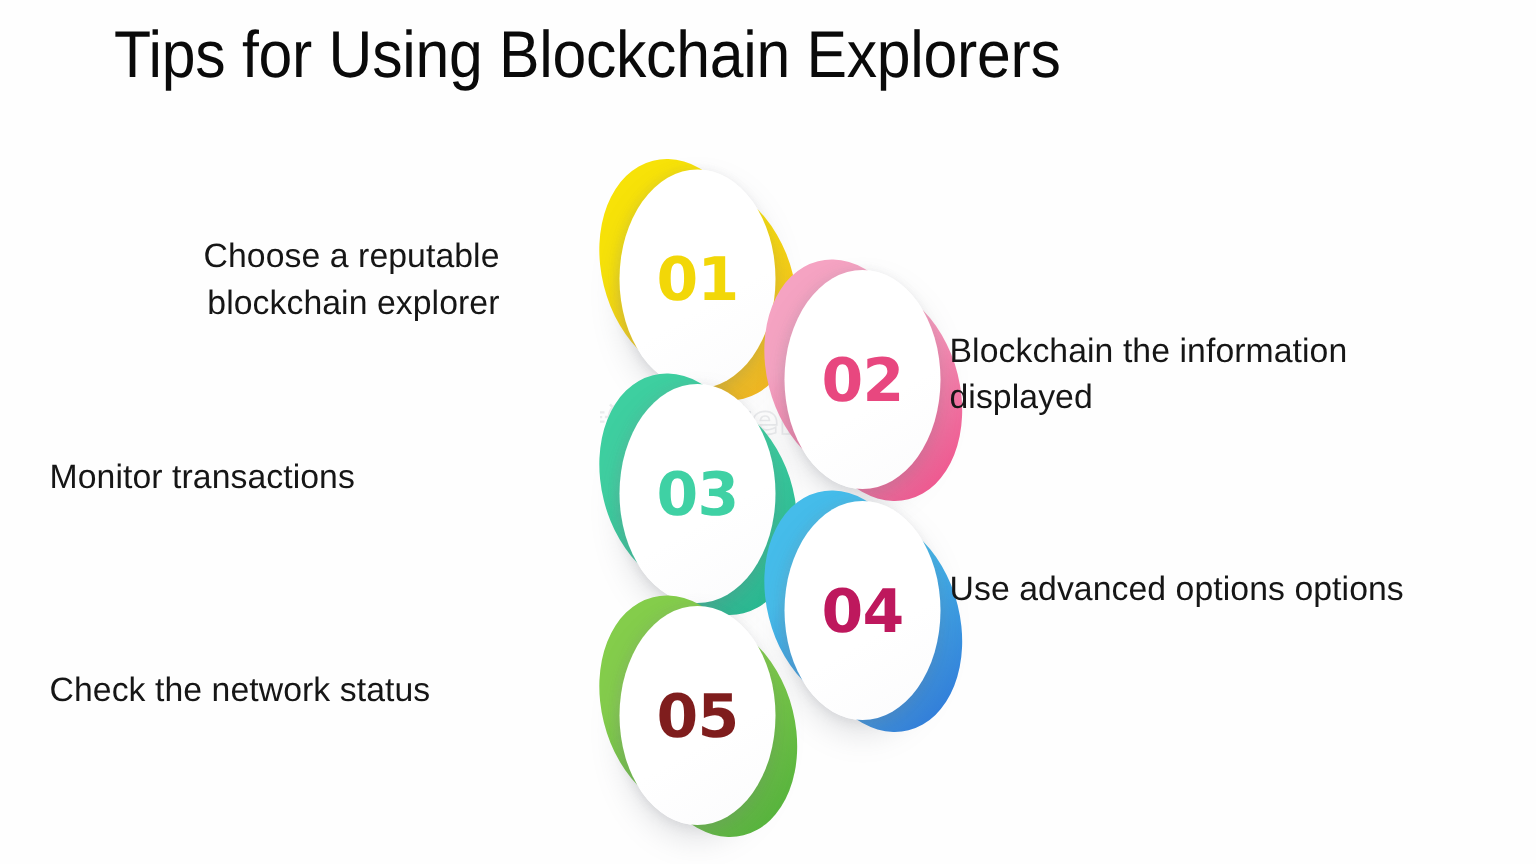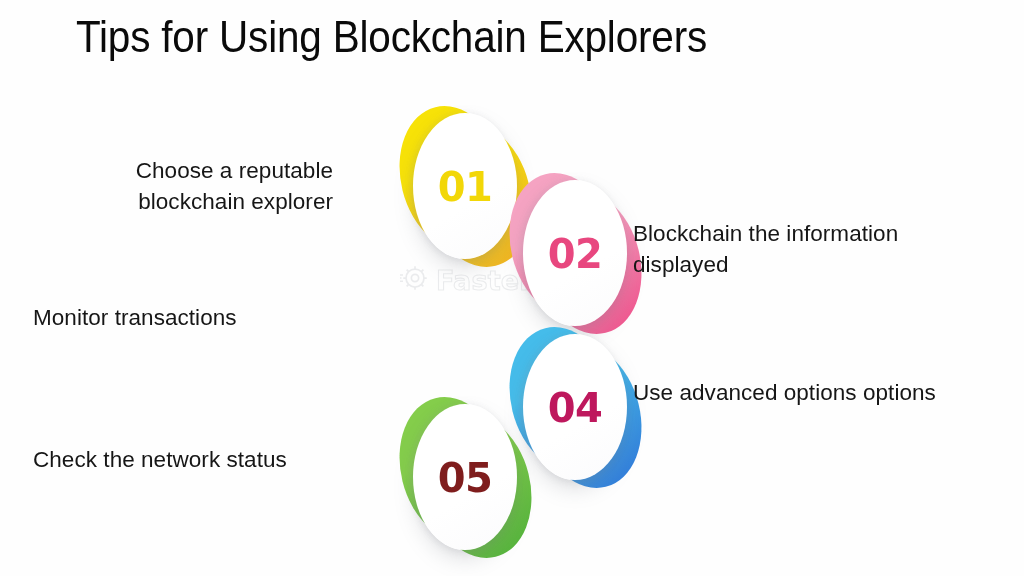--- a/index.html
+++ b/index.html
@@ -172,20 +172,26 @@
         <div class="back2" style="background: linear-gradient(152deg, rgb(247, 226, 8) 0%, rgb(247, 226, 8) 34%, rgb(240, 174, 39) 100%);"></div>
         <div class="front"></div>
         <div class="num" style="color: rgb(242, 215, 8);">01</div>
       </div>
       <div class="badge" style="left: 523px; top: 180px;">
         <div class="back" style="background: linear-gradient(152deg, rgb(245, 163, 194) 0%, rgb(245, 163, 194) 34%, rgb(239, 75, 135) 100%);"></div>
         <div class="back2" style="background: linear-gradient(152deg, rgb(245, 163, 194) 0%, rgb(245, 163, 194) 34%, rgb(239, 75, 135) 100%);"></div>
         <div class="front"></div>
         <div class="num" style="color: rgb(232, 71, 127);">02</div>
       </div>
+      <div class="badge" style="left: 413px; top: 256px;">
+        <div class="back" style="background: linear-gradient(152deg, rgb(62, 207, 160) 0%, rgb(62, 207, 160) 34%, rgb(36, 181, 142) 100%);"></div>
+        <div class="back2" style="background: linear-gradient(152deg, rgb(62, 207, 160) 0%, rgb(62, 207, 160) 34%, rgb(36, 181, 142) 100%);"></div>
+        <div class="front"></div>
+        <div class="num" style="color: rgb(63, 209, 164);">03</div>
+      </div>
       <div class="badge" style="left: 523px; top: 334px;">
         <div class="back" style="background: linear-gradient(152deg, rgb(69, 188, 234) 0%, rgb(69, 188, 234) 34%, rgb(47, 116, 216) 100%);"></div>
         <div class="back2" style="background: linear-gradient(152deg, rgb(69, 188, 234) 0%, rgb(69, 188, 234) 34%, rgb(47, 116, 216) 100%);"></div>
         <div class="front"></div>
         <div class="num" style="color: #be185d;">04</div>
       </div>
       <div class="badge" style="left: 413px; top: 404px;">
         <div class="back" style="background: linear-gradient(152deg, rgb(132, 205, 75) 0%, rgb(132, 205, 75) 34%, rgb(79, 176, 58) 100%);"></div>
         <div class="back2" style="background: linear-gradient(152deg, rgb(132, 205, 75) 0%, rgb(132, 205, 75) 34%, rgb(79, 176, 58) 100%);"></div>
         <div class="front"></div>

